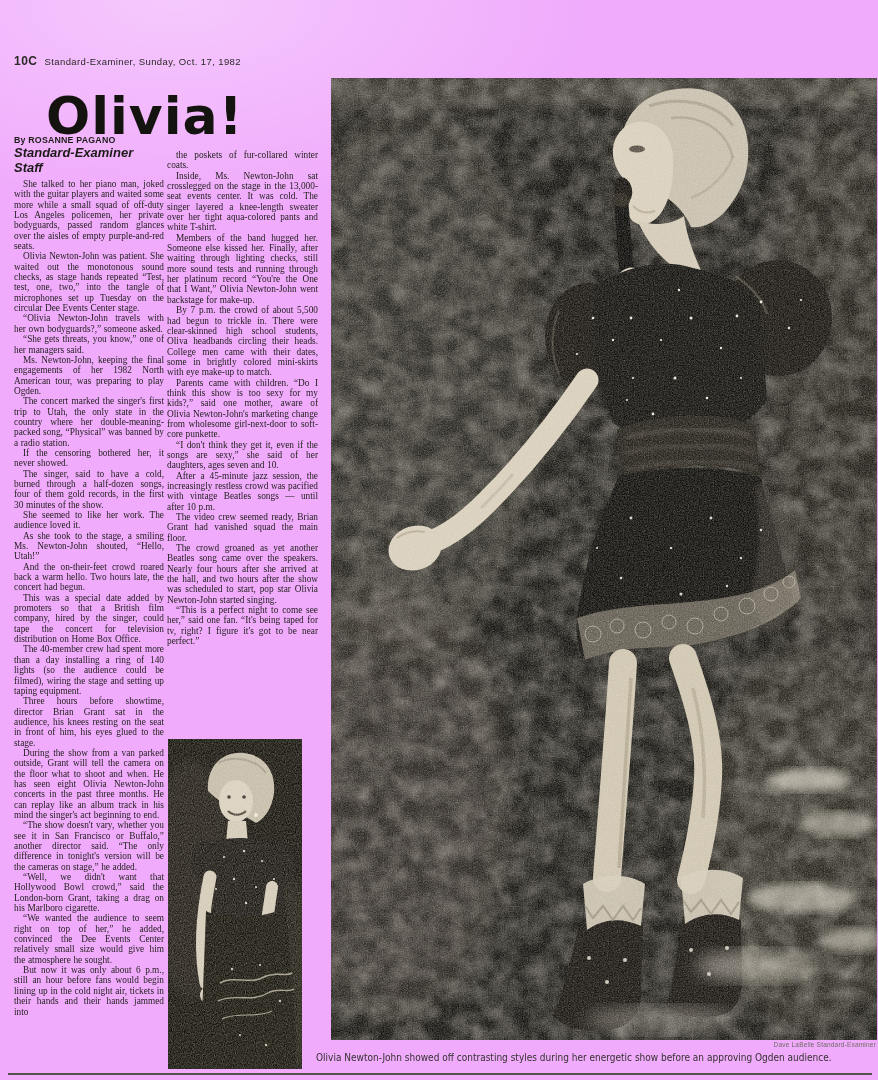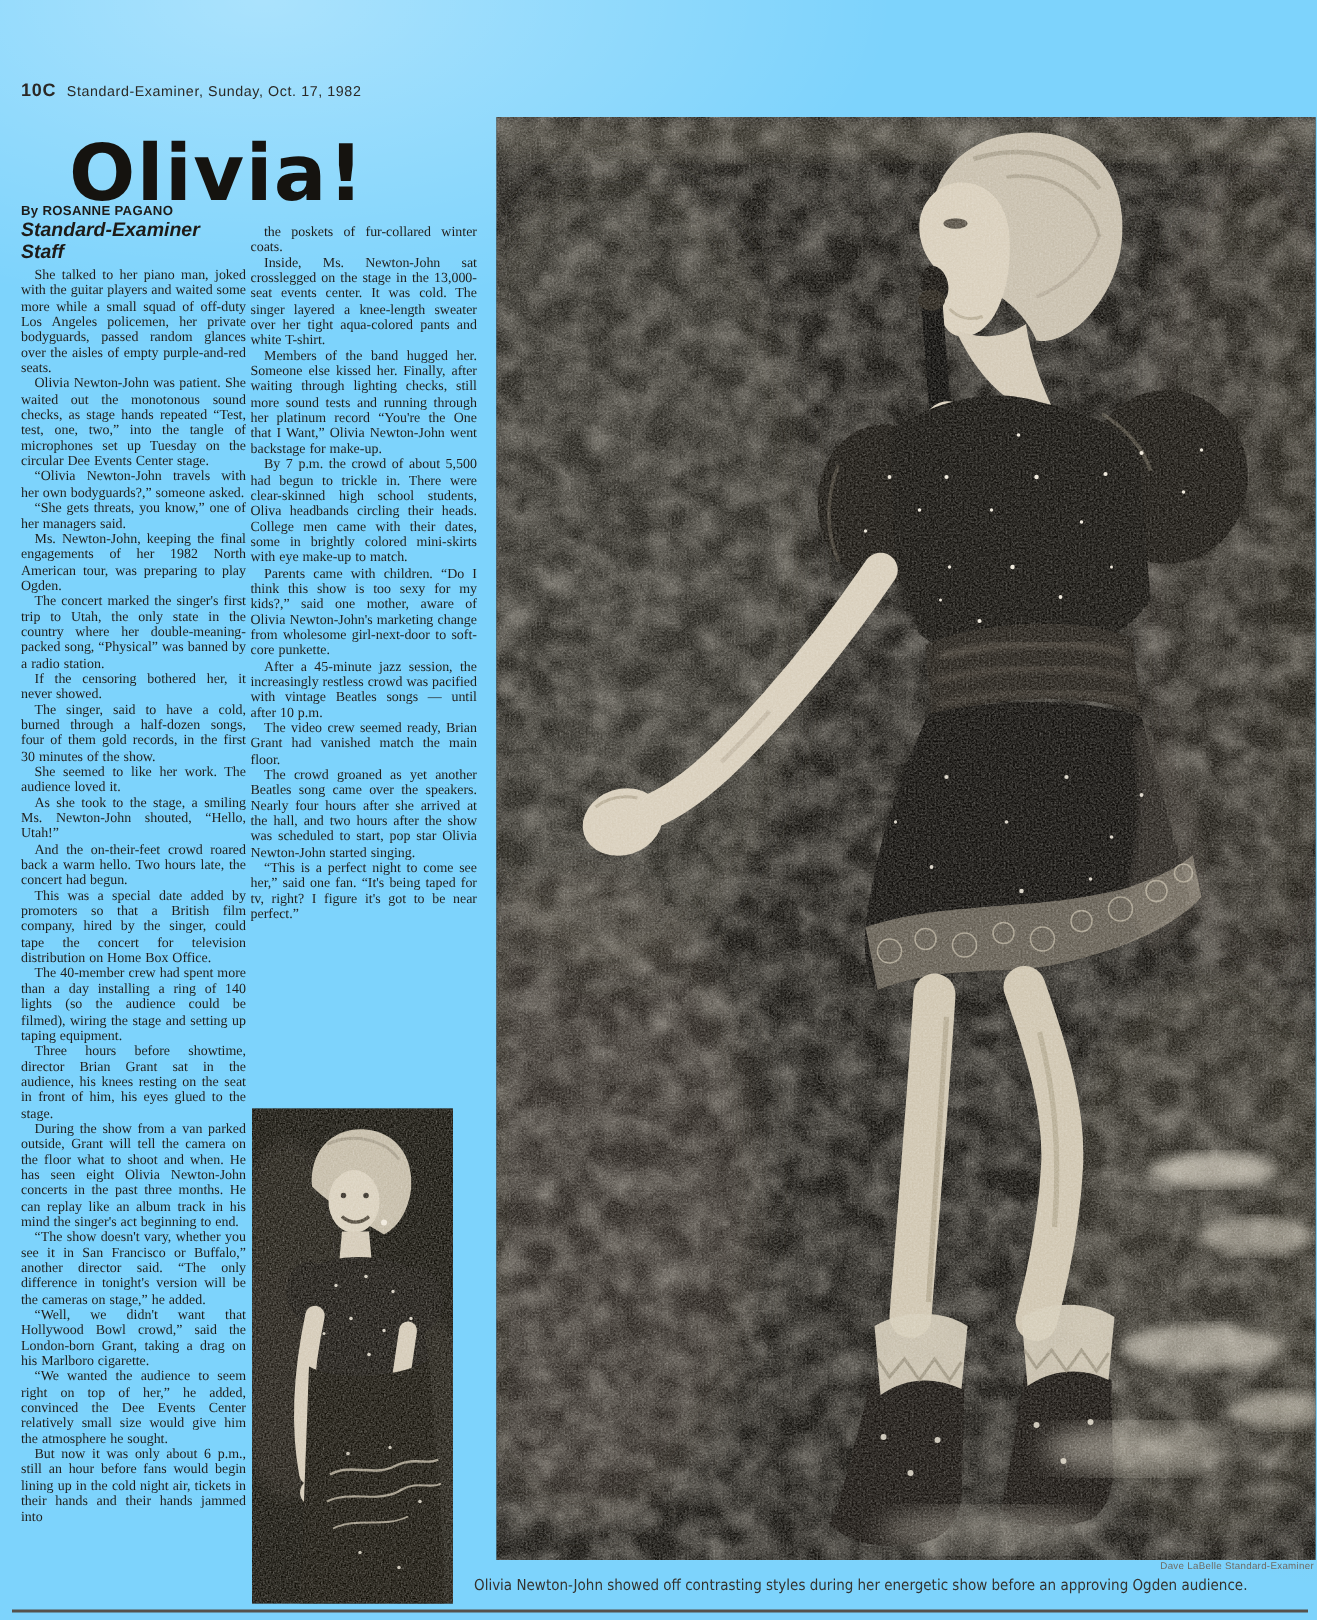--- a/index.html
+++ b/index.html
@@ -1,18 +1,18 @@
 <!DOCTYPE html>
 <html><head>
 <meta charset="utf-8">
 <style>
   html,body { margin:0; padding:0; background:#a9a7a2; }
   .page {
     position:relative; width:878px; height:1080px; margin:0 auto;
-    background:#7dd3fc; overflow:hidden;
+    background:#f0abfc; overflow:hidden;
     font-family:"Liberation Serif", serif; color:#201e1b;
   }
   
   .page::before{
     content:""; position:absolute; inset:0; pointer-events:none;
     background:
       radial-gradient(ellipse 600px 300px at 20% 0%, rgba(255,255,255,.35), transparent 70%),
       radial-gradient(ellipse 500px 600px at 105% 60%, rgba(120,115,105,.10), transparent 70%);
   }
   .topbar{ position:absolute; left:14px; top:51px; white-space:nowrap;
@@ -82,22 +82,23 @@
       <p>“Well, we didn't want that Hollywood Bowl crowd,” said the London-born Grant, taking a drag on his Marlboro cigarette.</p>
       <p>“We wanted the audience to seem right on top of her,” he added, convinced the Dee Events Center relatively small size would give him the atmosphere he sought.</p>
       <p>But now it was only about 6 p.m., still an hour before fans would begin lining up in the cold night air, tickets in their hands and their hands jammed into</p>
     </div>
   <div class="col col2">
       <p>the poskets of fur-collared winter coats.</p>
       <p>Inside, Ms. Newton-John sat crosslegged on the stage in the 13,000-seat events center. It was cold. The singer layered a knee-length sweater over her tight aqua-colored pants and white T-shirt.</p>
       <p>Members of the band hugged her. Someone else kissed her. Finally, after waiting through lighting checks, still more sound tests and running through her platinum record “You're the One that I Want,” Olivia Newton-John went backstage for make-up.</p>
       <p>By 7 p.m. the crowd of about 5,500 had begun to trickle in. There were clear-skinned high school students, Oliva headbands circling their heads. College men came with their dates, some in brightly colored mini-skirts with eye make-up to match.</p>
       <p>Parents came with children. “Do I think this show is too sexy for my kids?,” said one mother, aware of Olivia Newton-John's marketing change from wholesome girl-next-door to soft-core punkette.</p>
+      <p>“I don't think they get it, even if the songs are sexy,” she said of her daughters, ages seven and 10.</p>
       <p>After a 45-minute jazz session, the increasingly restless crowd was pacified with vintage Beatles songs — until after 10 p.m.</p>
-      <p>The video crew seemed ready, Brian Grant had vanished match the main floor.</p>
+      <p>The video crew seemed ready, Brian Grant had vanished squad the main floor.</p>
       <p>The crowd groaned as yet another Beatles song came over the speakers. Nearly four hours after she arrived at the hall, and two hours after the show was scheduled to start, pop star Olivia Newton-John started singing.</p>
       <p>“This is a perfect night to come see her,” said one fan. “It's being taped for tv, right? I figure it's got to be near perfect.”</p>
     </div>
 
   <div class="main-photo">
     <svg viewBox="0 0 546 962" preserveAspectRatio="none">
       <defs>
         <filter id="b4">
             <feGaussianBlur stdDeviation="4"></feGaussianBlur>
           </filter>

